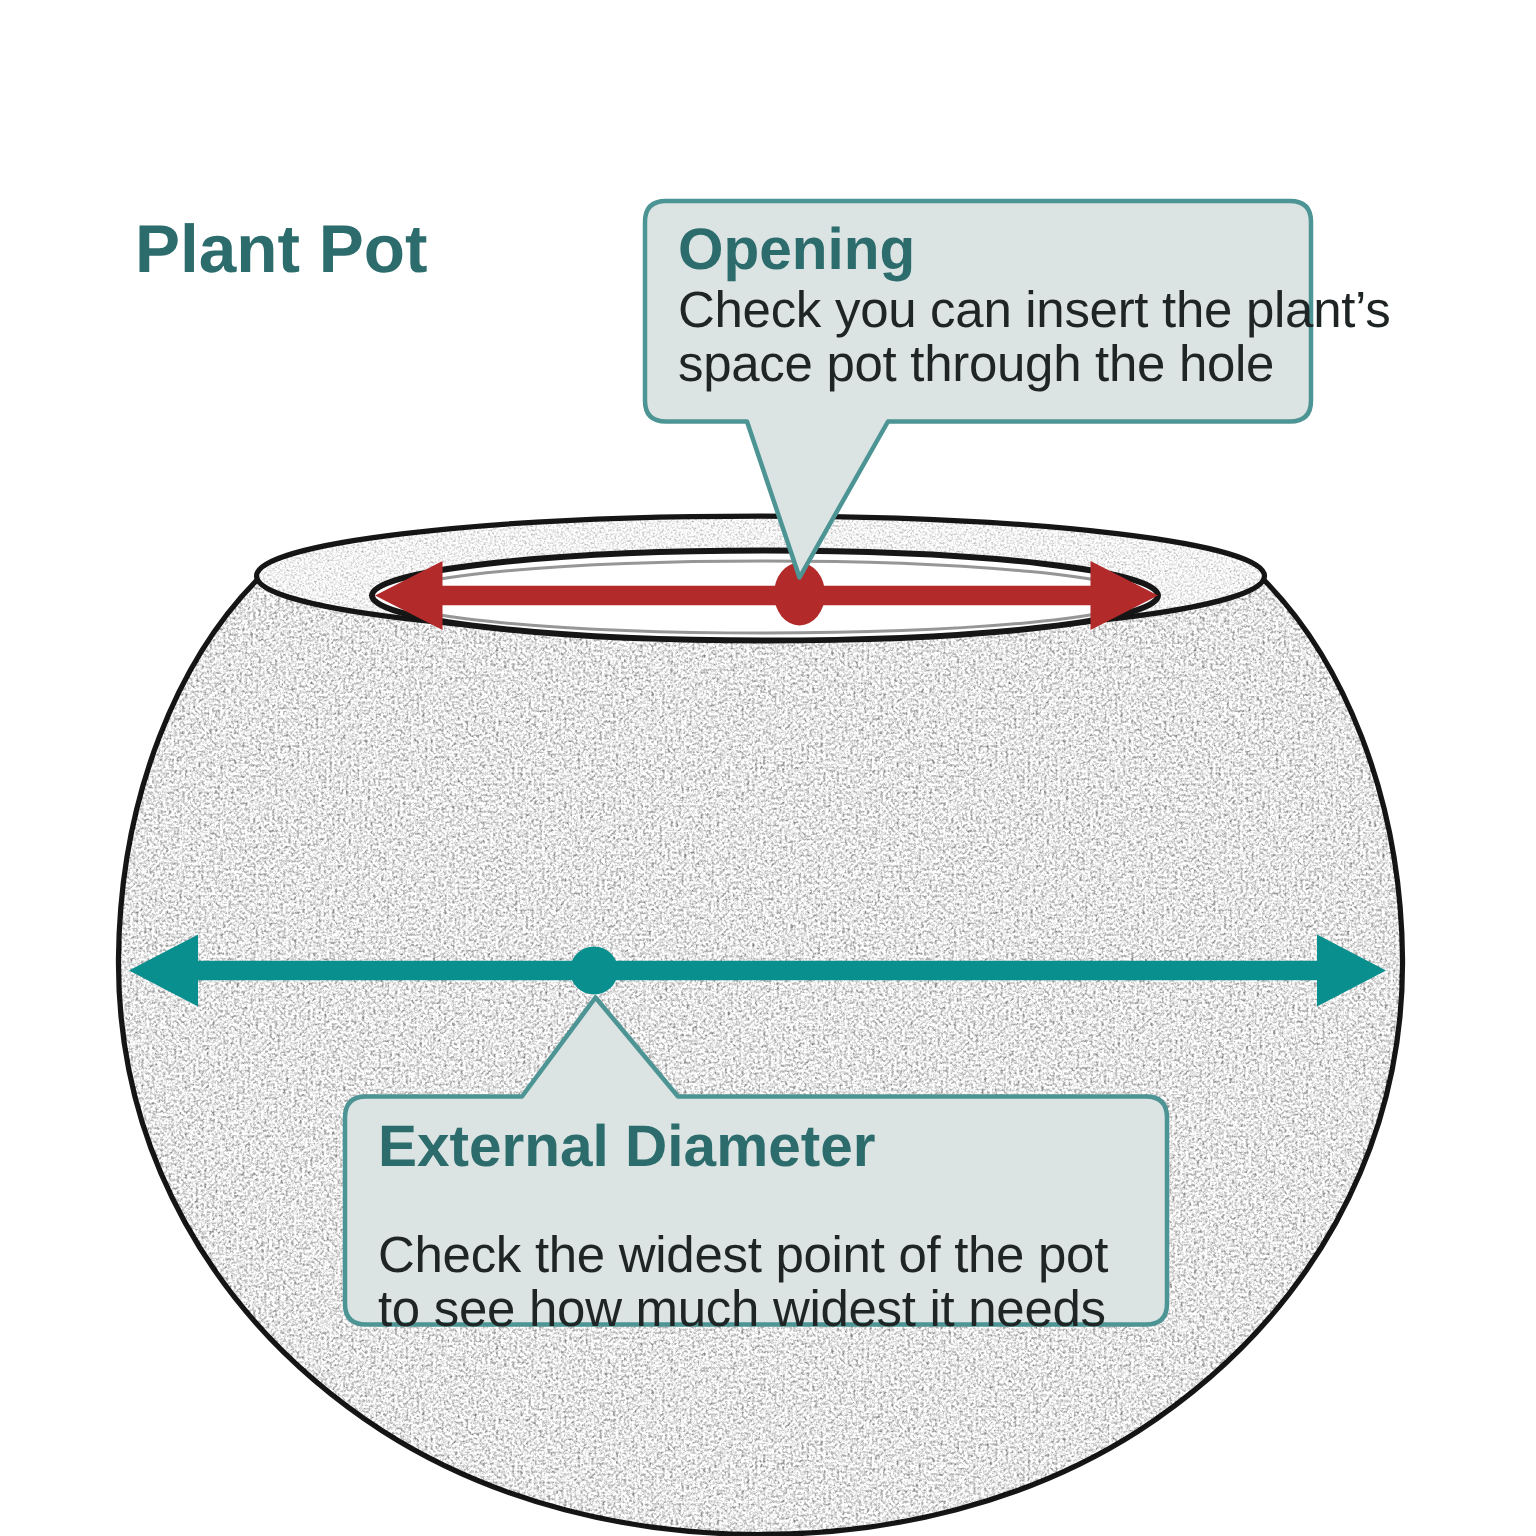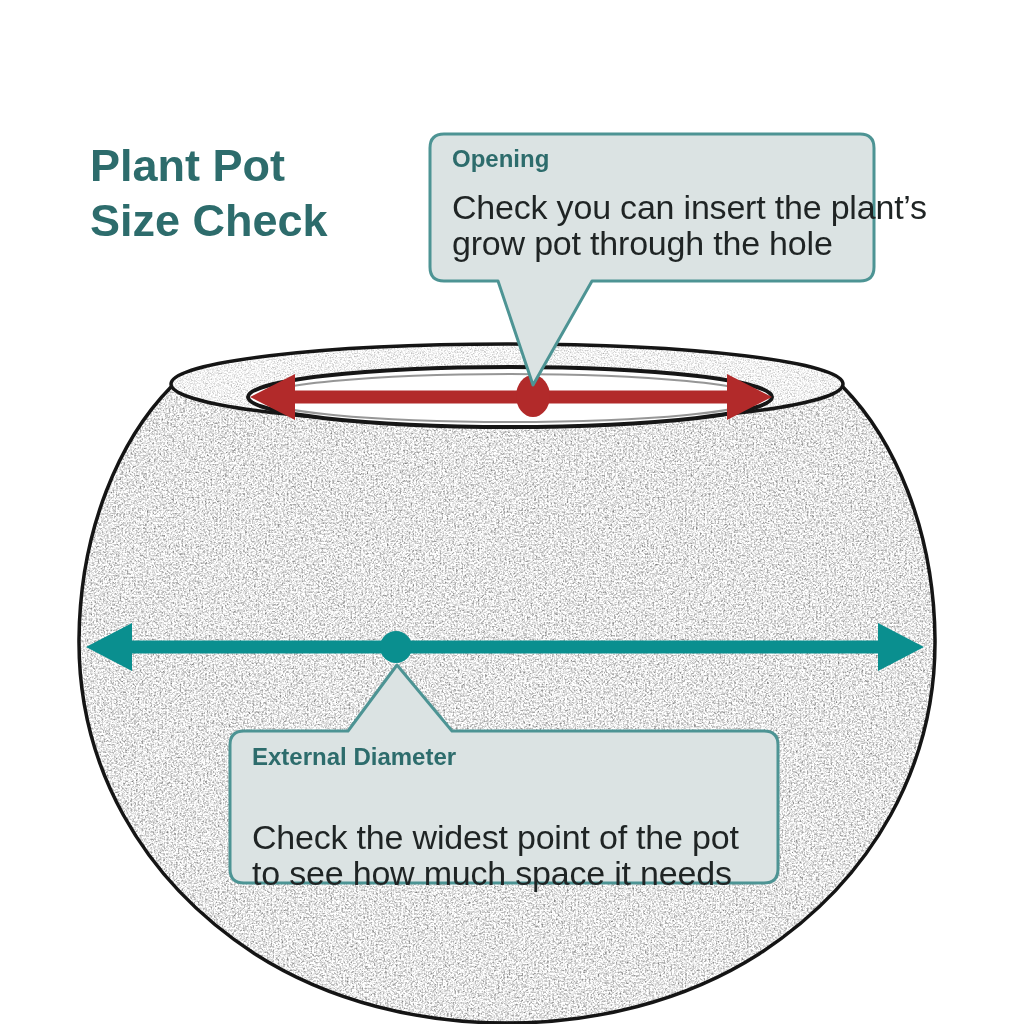--- a/index.html
+++ b/index.html
@@ -29,21 +29,21 @@
   .callout-shape{fill:var(--callout-bg);stroke:var(--callout-border);stroke-width:3;stroke-linejoin:round;}
 
   
   .page-title{
     position:absolute;left:90px;top:120px;
     font-size:45px;font-weight:800;line-height:1.22;color:var(--title-teal);
     letter-spacing:0px;white-space:nowrap;
   }
   .page-title span{display:block;}
   .callout-title{
-    position:absolute;font-size:24px;font-weight:800;color:var(--title-teal);white-space:nowrap;
+    position:absolute;font-size:39px;font-weight:800;color:var(--title-teal);white-space:nowrap;
   }
   .callout-body{
     position:absolute;font-size:34px;font-weight:500;color:var(--body-text);
     line-height:36px;letter-spacing:-0.2px;white-space:nowrap;
   }
   .callout-body span{display:block;}
   #opening-title{left:452px;top:126px;}
   #opening-body{left:452px;top:170px;}
   #external-title{left:252px;top:724px;text-align:right;}
   #external-body{left:252px;top:800px;}
@@ -108,28 +108,27 @@
          H 592 L 533 366 L 498 262
          H 444 Q 430 262 430 248 V 129 Q 430 115 444 115 Z"></path>
 
     <path class="callout-shape" d="M 244 712 H 348 L 397 646 L 452 712
          H 764 Q 778 712 778 726 V 850 Q 778 864 764 864
          H 244 Q 230 864 230 850 V 726 Q 230 712 244 712 Z"></path>
   </svg>
 
   <div class="page-title">
     <span>Plant Pot</span>
-    <span>Size Check</span>
   </div>
 
   <div id="opening-title" class="callout-title">Opening</div>
   <div id="opening-body" class="callout-body">
     <span>Check you can insert the plant’s</span>
-    <span>grow pot through the hole</span>
+    <span>space pot through the hole</span>
   </div>
 
   <div id="external-title" class="callout-title">External Diameter</div>
   <div id="external-body" class="callout-body">
     <span>Check the widest point of the pot</span>
-    <span>to see how much space it needs</span>
+    <span>to see how much widest it needs</span>
   </div>
 
 </div>
 
 </body></html>

